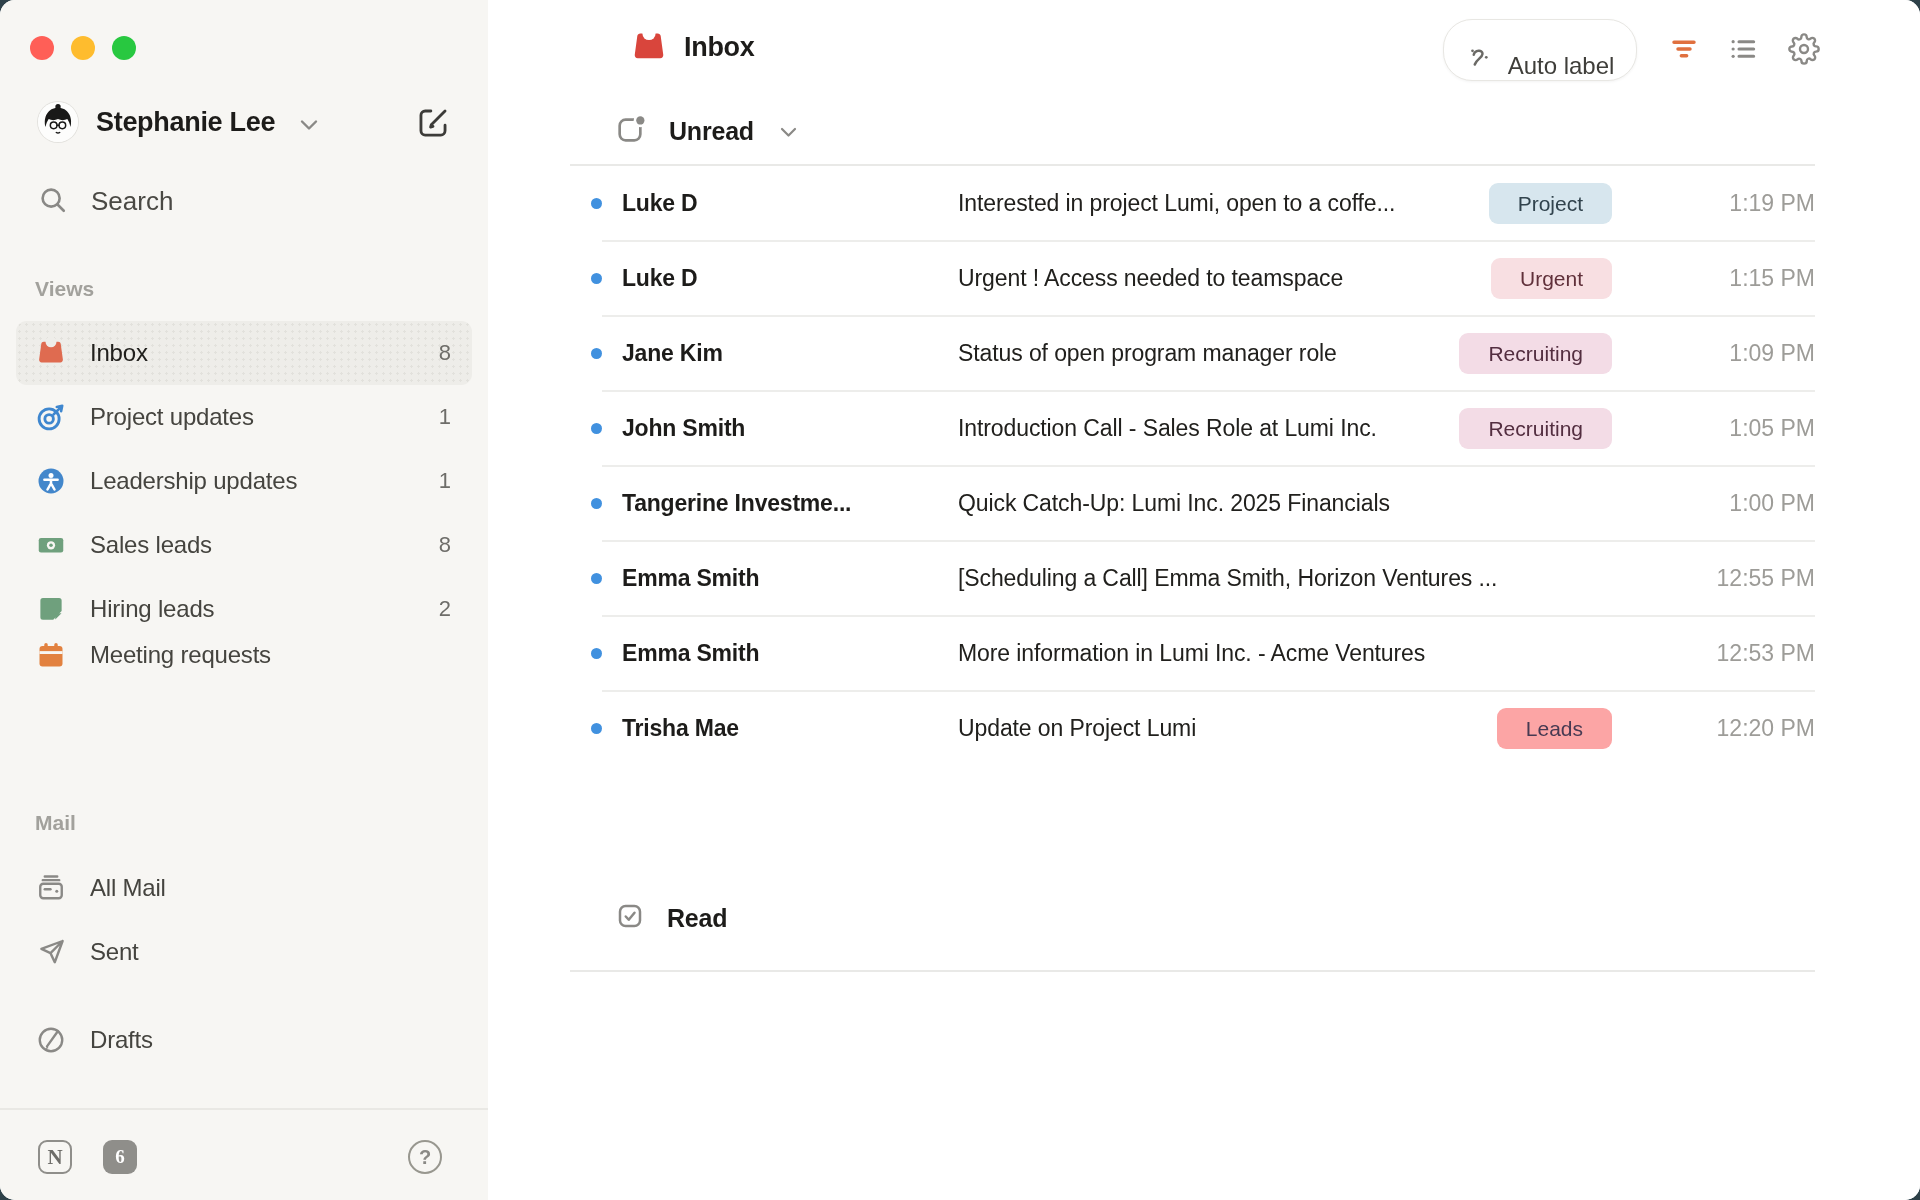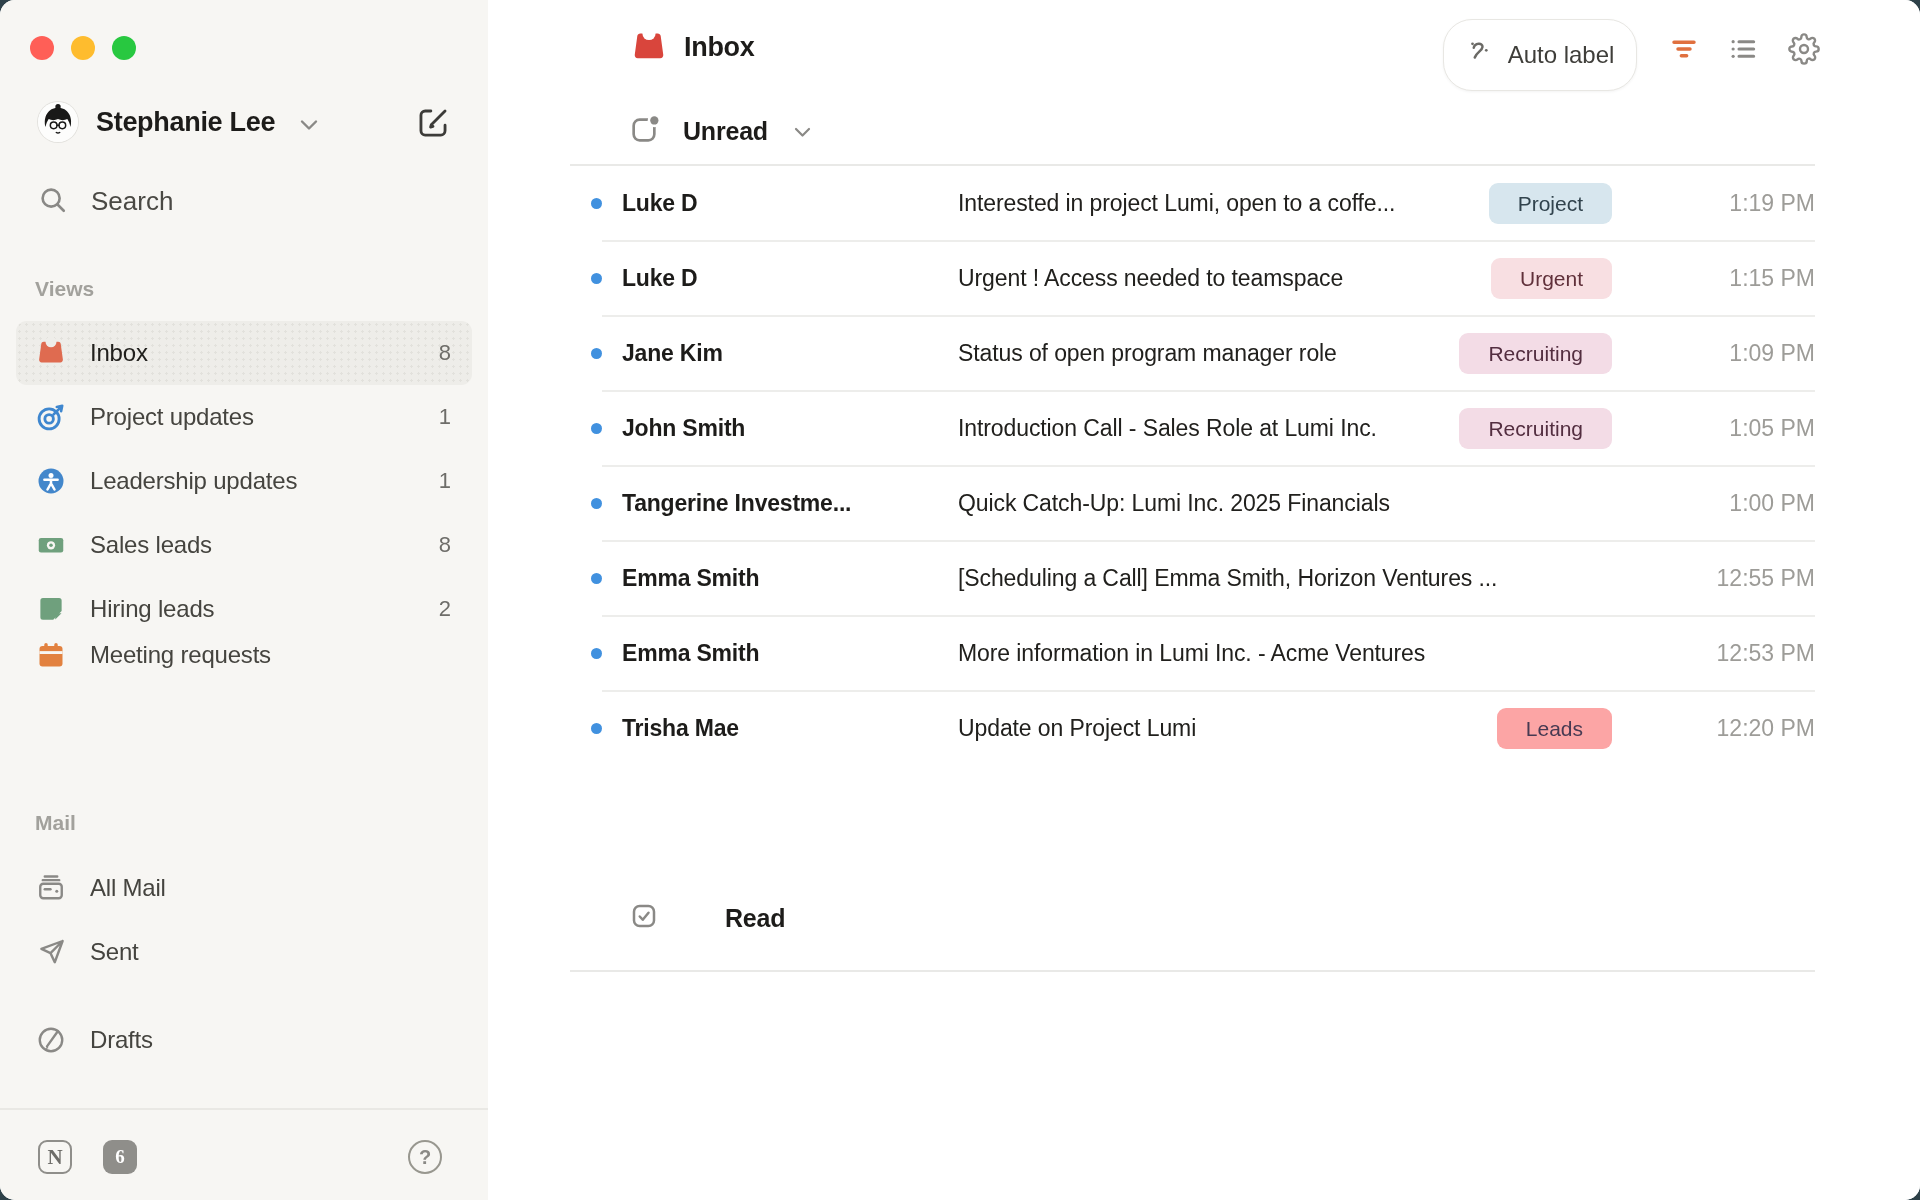--- a/index.html
+++ b/index.html
@@ -69,34 +69,34 @@
   .fi-help{left:408px;border:2.5px solid #98978f;border-radius:50%;box-sizing:border-box;
     font-size:20px;font-weight:600;color:#8a8985;
     display:flex;align-items:center;justify-content:center;}
 
   
   .main{position:relative;flex:1;background:#ffffff;height:100%;}
   .main-title-group{position:absolute;left:143px;top:29px;display:flex;align-items:center;gap:17px;}
   .main-title{font-size:27px;font-weight:600;color:#1d1c1a;letter-spacing:-0.3px;}
 
   .auto-label-btn{
-    position:absolute;left:955px;top:19px;width:194px;height:72px;
+    position:absolute;left:955px;top:19px;width:194px;height:62px;
     background:#ffffff;border:1.5px solid #e8e7e3;border-radius:29px;
     box-shadow:0 1px 3px rgba(0,0,0,0.05);
-    display:flex;align-items:center;justify-content:center;gap:12px;
+    display:flex;align-items:flex-end;justify-content:center;gap:12px;
     font-size:24px;font-weight:500;color:#3f3e3a;cursor:pointer;padding:0;
   }
   .hdr-icon-btn{position:absolute;top:33px;width:32px;height:32px;border:none;background:transparent;padding:0;cursor:pointer;}
   .btn-filter{left:1180px;}
   .btn-listview{left:1239px;}
   .btn-settings{left:1300px;}
 
-  .list-header{position:absolute;left:141px;display:flex;align-items:center;}
+  .list-header{position:absolute;left:127px;display:flex;align-items:center;}
   .lh-unread{top:113px;}
-  .lh-read{top:901px;gap:44px;}
+  .lh-read{top:901px;}
   .lh-label{font-size:25px;font-weight:600;color:#1d1c1a;margin-left:22px;letter-spacing:-0.2px;}
   .lh-chevron{margin-left:26px;margin-top:4px;}
 
   .divider{position:absolute;left:82px;width:1245px;height:1.5px;background:#e9e9e7;}
   .dv-unread{top:164px;}
   .dv-read{top:970px;}
 
   .email-list{position:absolute;left:82px;top:166px;width:1245px;}
   .email-row{position:relative;height:75px;display:flex;align-items:center;cursor:pointer;}
   .email-row:not(:first-child)::after{

